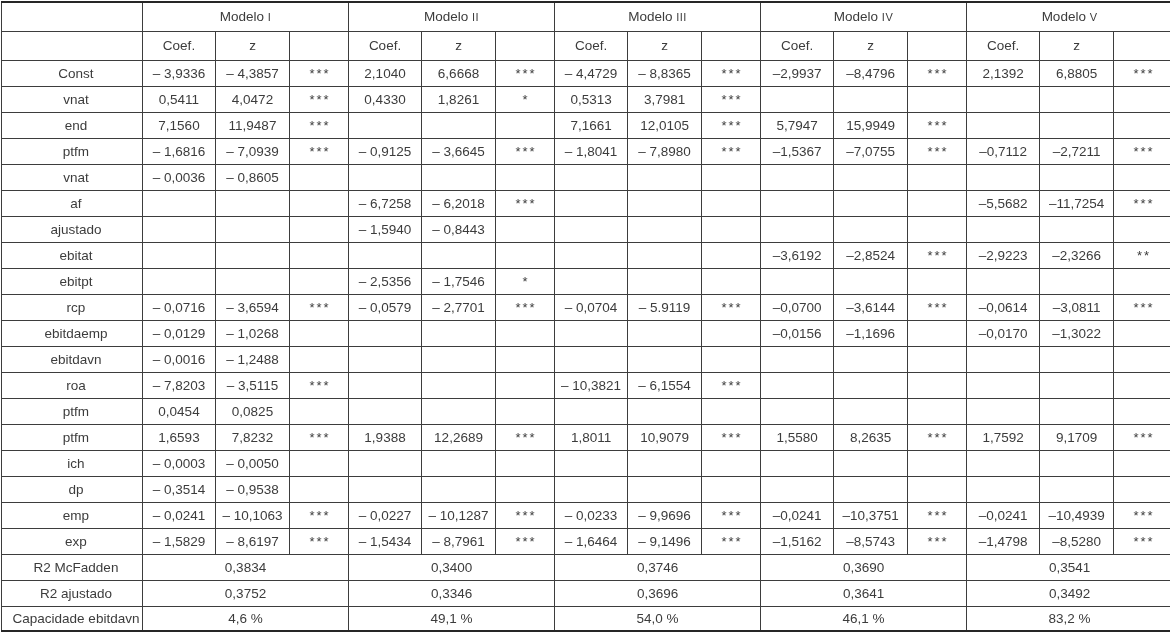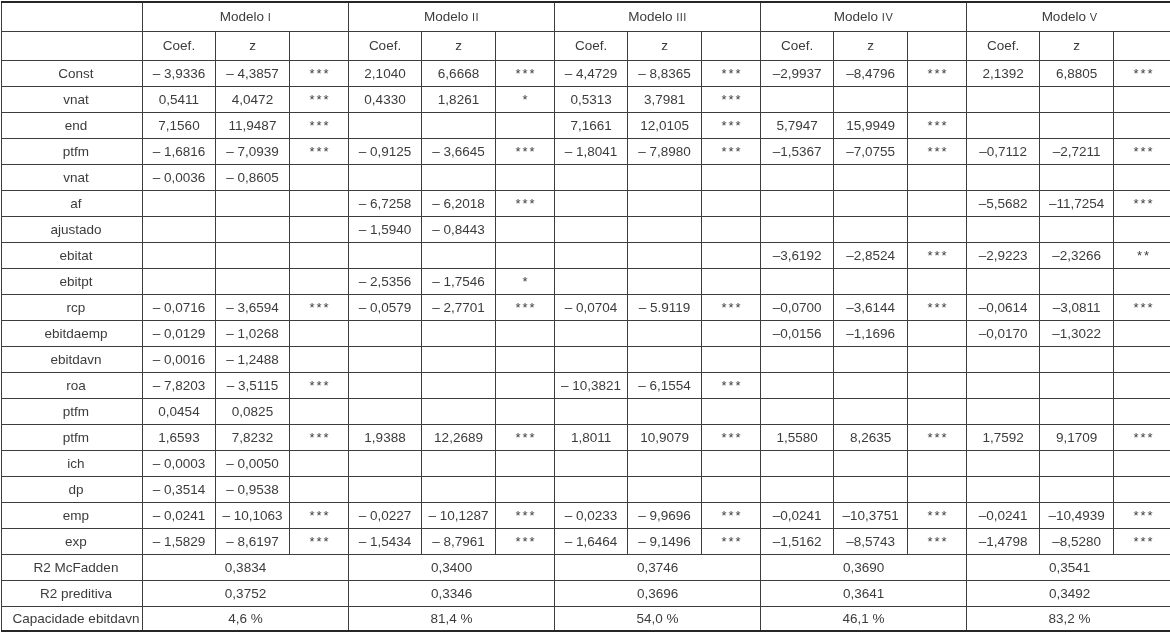--- a/index.html
+++ b/index.html
@@ -434,29 +434,29 @@
       </tr>
       <tr>
         <td class="lbl">R2 McFadden</td>
         <td colspan="3" class="sum-val">0,3834</td>
         <td colspan="3" class="sum-val">0,3400</td>
         <td colspan="3" class="sum-val">0,3746</td>
         <td colspan="3" class="sum-val">0,3690</td>
         <td colspan="3" class="sum-val">0,3541</td>
       </tr>
       <tr>
-        <td class="lbl">R2 preditiva</td>
+        <td class="lbl">R2 ajustado</td>
         <td colspan="3" class="sum-val">0,3752</td>
         <td colspan="3" class="sum-val">0,3346</td>
         <td colspan="3" class="sum-val">0,3696</td>
         <td colspan="3" class="sum-val">0,3641</td>
         <td colspan="3" class="sum-val">0,3492</td>
       </tr>
       <tr>
         <td class="lbl">Capacidade ebitdavn</td>
         <td colspan="3" class="sum-val">4,6 %</td>
-        <td colspan="3" class="sum-val">81,4 %</td>
+        <td colspan="3" class="sum-val">49,1 %</td>
         <td colspan="3" class="sum-val">54,0 %</td>
         <td colspan="3" class="sum-val">46,1 %</td>
         <td colspan="3" class="sum-val">83,2 %</td>
       </tr>
     </tbody>
 </table>
 
 </body></html>

